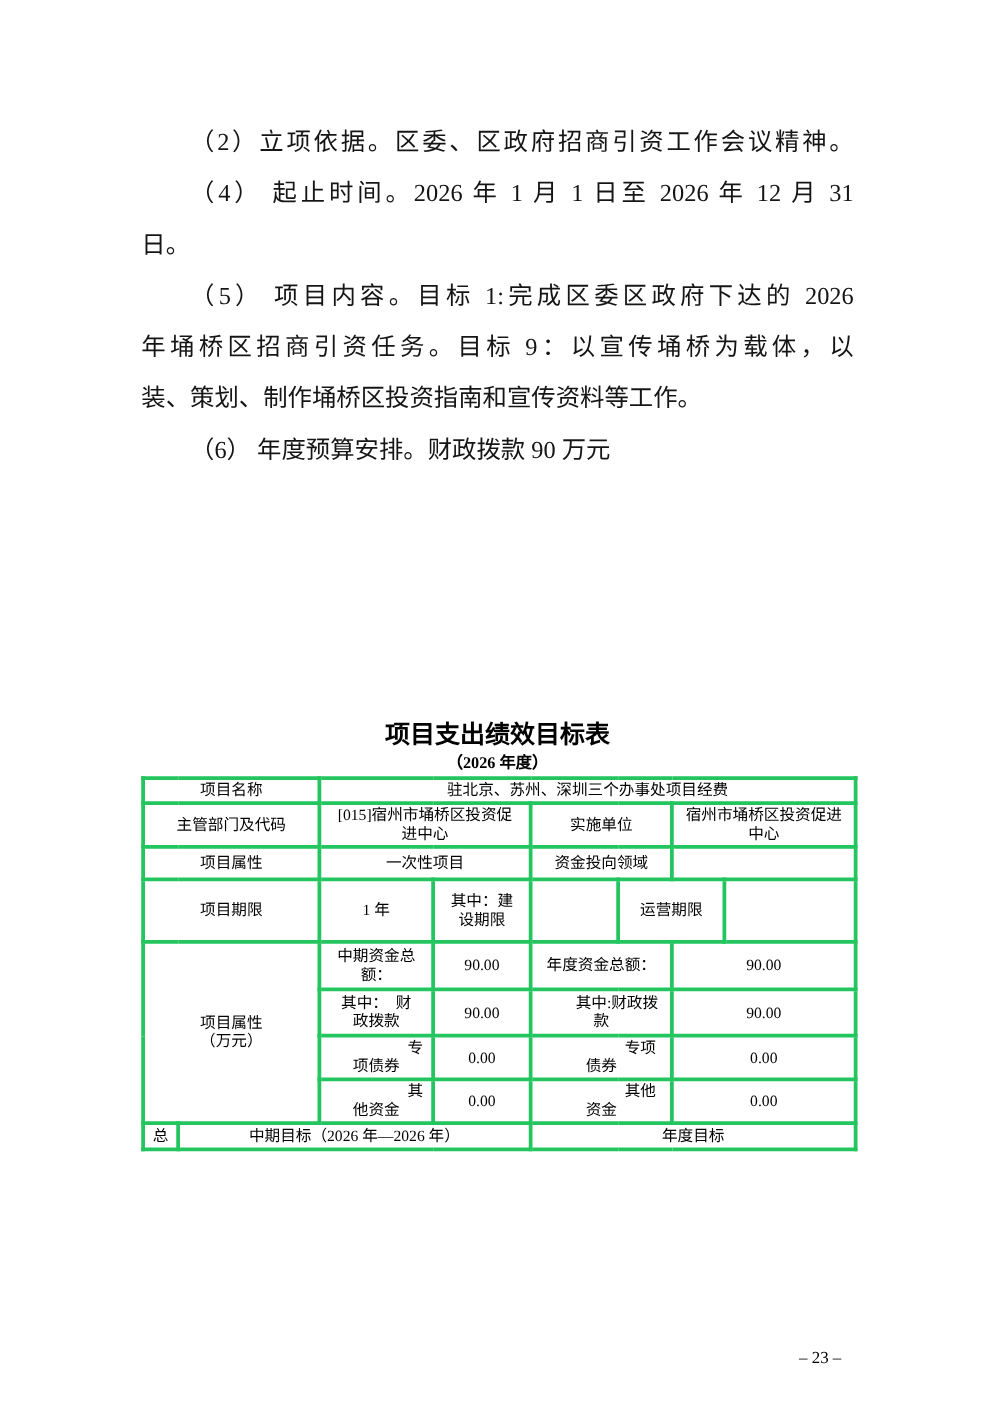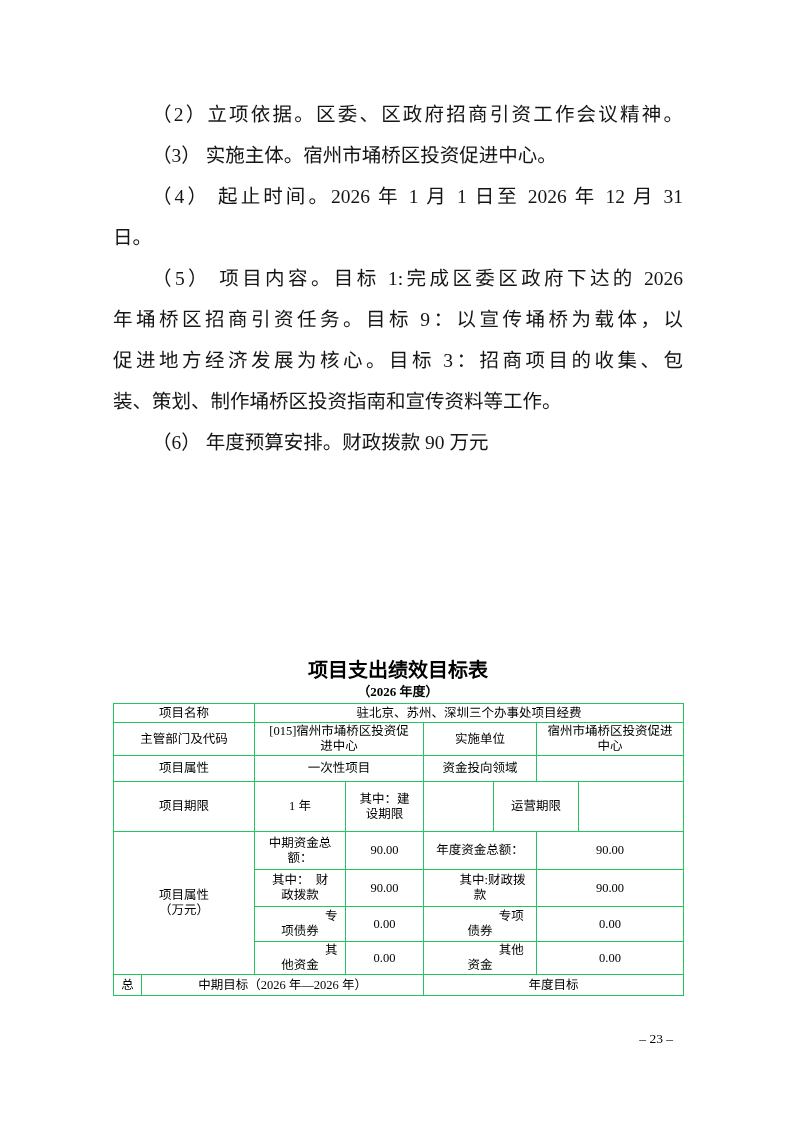--- a/index.html
+++ b/index.html
@@ -48,54 +48,52 @@
   
   table.perf{
     margin-top:3px;
     border-collapse:collapse;
     table-layout:fixed;
     width:570px;
     font-size:12.5px;
     color:#000;
   }
   table.perf td{
-    border:1px solid #22c55e;
+    border:3px solid #22c55e;
     padding:1px 4px;
     text-align:center;
     vertical-align:middle;
     line-height:15px;
     white-space:pre-line;
     overflow:hidden;
   }
   td.ml{ text-align:left; padding:1px 3px; }
   td.num-b{ text-align:right; vertical-align:bottom; padding:1px 8px 5px 2px; }
   td.num-m{ text-align:right; vertical-align:middle; padding:1px 8px 1px 2px; }
   td.tight{ padding:0; }
   
   .page-number{
     position:absolute;
-    top:1031px;
+    top:1078px;
     right:120px;
     font-size:13.5px;
     color:#000;
   }
 </style>
 </head>
 <body>
 
 <div class="page">
 
   <div class="body-text">
     <div class="line stretch indent">（2）立项依据。区委、区政府招商引资工作会议精神。</div>
-    <div class="line indent">（3） 实施主体。宿州市埇桥区投资促进中心。</div>
     <div class="line stretch indent">（4） 起止时间。2026 年 1 月 1 日至 2026 年 12 月 31</div>
     <div class="line">日。</div>
     <div class="line stretch indent">（5） 项目内容。目标 1:完成区委区政府下达的 2026</div>
     <div class="line stretch">年埇桥区招商引资任务。目标 9：以宣传埇桥为载体，以</div>
-    <div class="line stretch">促进地方经济发展为核心。目标 3：招商项目的收集、包</div>
     <div class="line">装、策划、制作埇桥区投资指南和宣传资料等工作。</div>
     <div class="line indent">（6） 年度预算安排。财政拨款 90 万元</div>
   </div>
 
   <div class="tbl-title">项目支出绩效目标表</div>
   <div class="tbl-subtitle">（2026 年度）</div>
 
   <table class="perf">
     <colgroup>
       <col style="width:28px">

